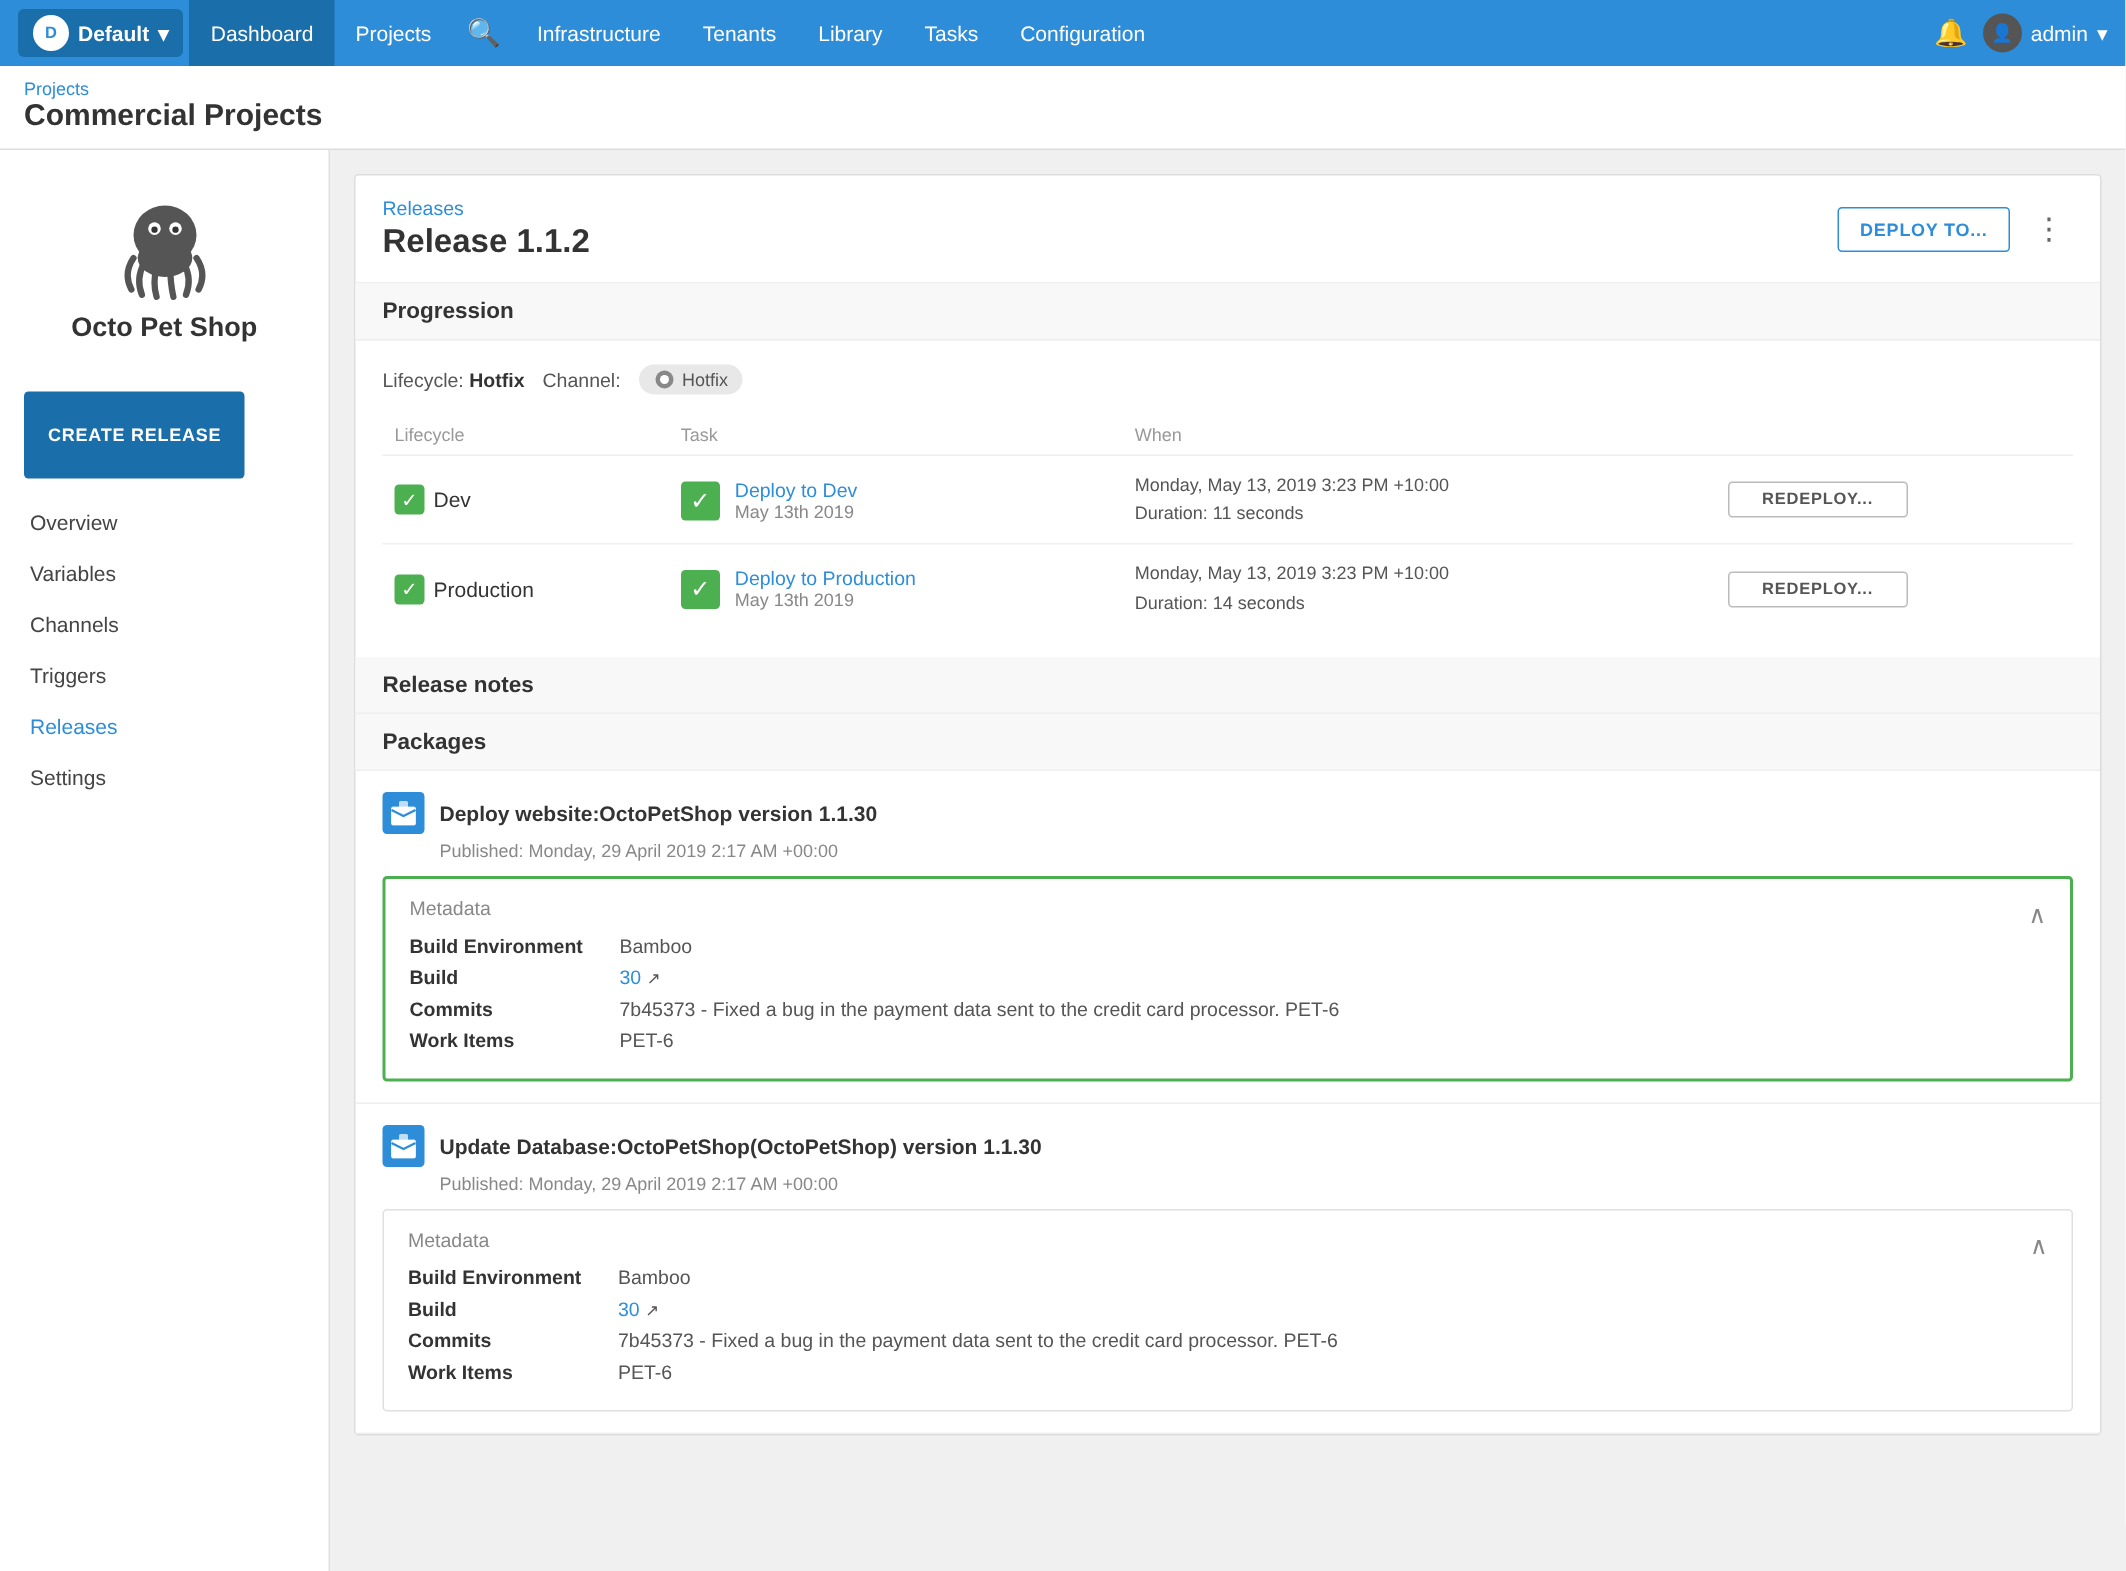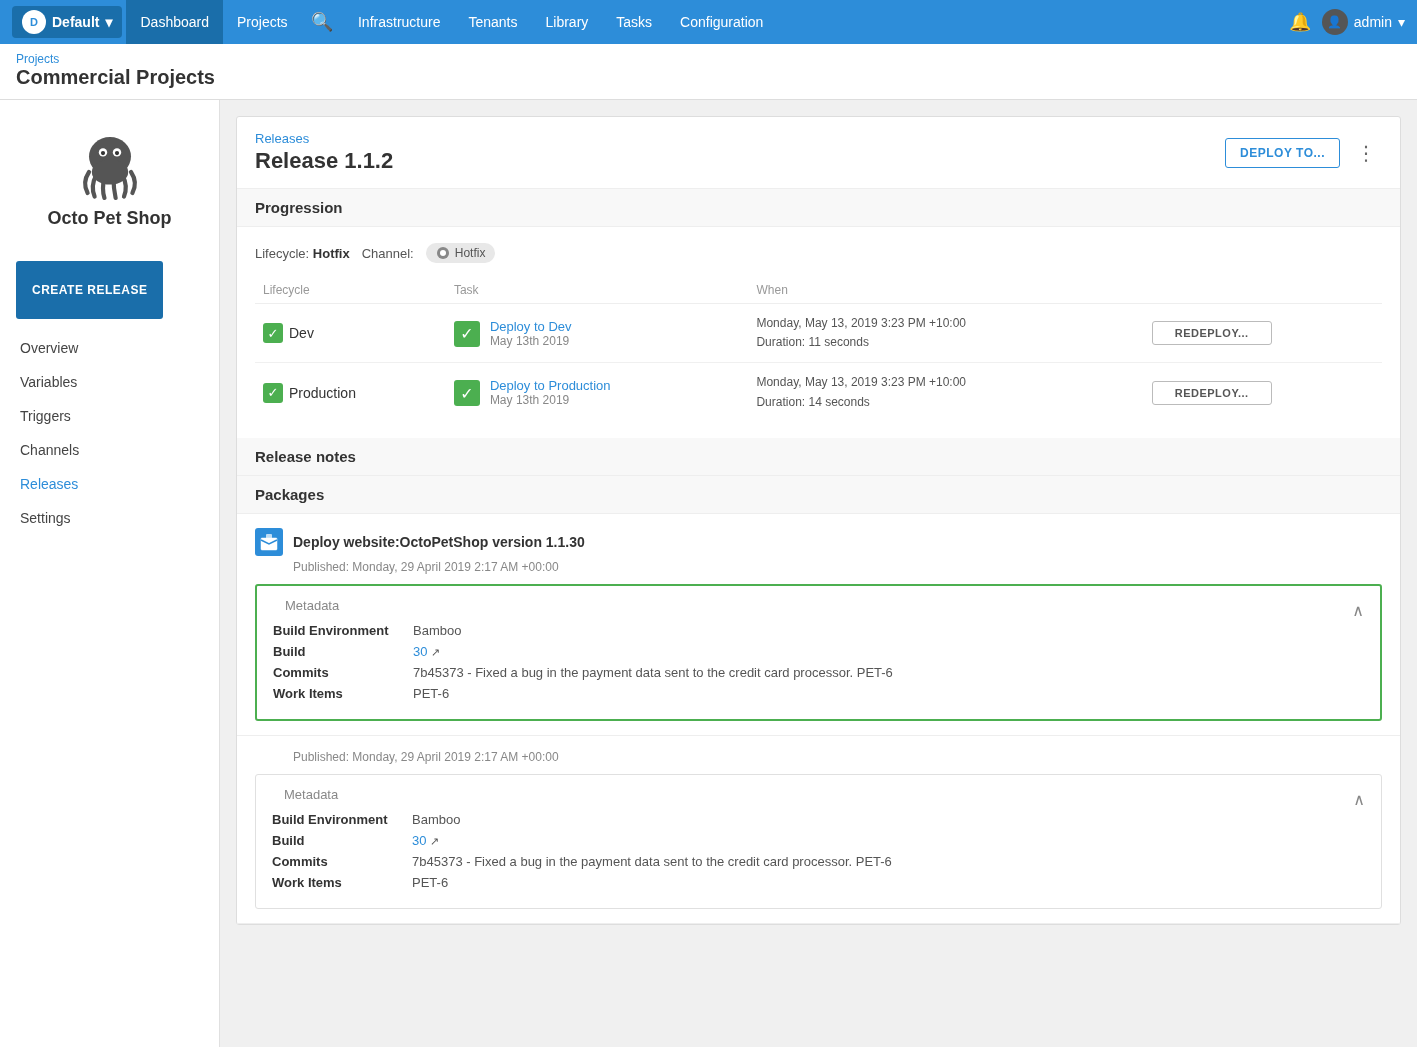--- a/index.html
+++ b/index.html
@@ -256,21 +256,21 @@
     .package-name { font-size: 14px; font-weight: 600; color: #333; }
     .package-published { font-size: 12px; color: #888; margin-left: 38px; margin-bottom: 10px; }
 
     .metadata-box {
       border: 2px solid #4caf50;
       border-radius: 3px;
       padding: 12px 16px;
       margin: 8px 0 0 0;
     }
     .metadata-box.normal { border: 1px solid #e0e0e0; }
-    .metadata-title { font-size: 13px; color: #888; margin-bottom: 10px; margin-left: 12px; }
+    .metadata-title { font-size: 13px; color: #888; margin-bottom: 10px; }
     .metadata-row {
       display: flex; align-items: flex-start;
       font-size: 13px; margin-bottom: 6px;
     }
     .metadata-key { width: 140px; font-weight: 600; color: #333; flex-shrink: 0; }
     .metadata-val { color: #555; }
     .metadata-val a { color: #2d8dd9; text-decoration: none; }
 
     .metadata-header-row {
       display: flex; justify-content: space-between; align-items: center;
@@ -340,22 +340,22 @@
         <path d="M80 60 Q90 75 82 90" stroke="#555" stroke-width="6" fill="none" stroke-linecap="round"></path>
 
         <ellipse cx="50" cy="60" rx="26" ry="18" fill="#555"></ellipse>
       </svg>
       <div class="project-name">Octo Pet Shop</div>
     </div>
     <button class="create-release-btn">CREATE RELEASE</button>
     <nav class="nav-menu">
       <a class="nav-menu-item">Overview</a>
       <a class="nav-menu-item">Variables</a>
+      <a class="nav-menu-item">Channels</a>
       <a class="nav-menu-item">Triggers</a>
-      <a class="nav-menu-item">Channels</a>
       <a class="nav-menu-item active">Releases</a>
       <a class="nav-menu-item">Settings</a>
     </nav>
   </aside>
 
   <main class="content">
     <div class="release-card">
 
       <div class="release-header">
         <div>
@@ -496,20 +496,30 @@
             <span class="metadata-val">7b45373 - Fixed a bug in the payment data sent to the credit card processor. PET-6</span>
           </div>
           <div class="metadata-row">
             <span class="metadata-key">Work Items</span>
             <span class="metadata-val">PET-6</span>
           </div>
         </div>
       </div>
 
       <div class="package-item">
+        <div class="package-header">
+          <div class="package-icon" style="background:#2d8dd9;">
+            <svg width="18" height="18" viewBox="0 0 18 18">
+              <rect x="1" y="5" width="16" height="12" rx="1" fill="#fff" stroke="#fff" stroke-width="0.5"></rect>
+              <path d="M1 7 L9 11 L17 7" stroke="#2d8dd9" stroke-width="1.5" fill="none"></path>
+              <rect x="6" y="1" width="6" height="5" rx="1" fill="#fff" opacity="0.7"></rect>
+            </svg>
+          </div>
+          <span class="package-name">Update Database:OctoPetShop(OctoPetShop) version 1.1.30</span>
+        </div>
         <div class="package-published">Published: Monday, 29 April 2019 2:17 AM +00:00</div>
         <div class="metadata-box normal">
           <div class="metadata-header-row">
             <div class="metadata-title">Metadata</div>
             <span class="chevron-icon">∧</span>
           </div>
           <div class="metadata-row">
             <span class="metadata-key">Build Environment</span>
             <span class="metadata-val">Bamboo</span>
           </div>

